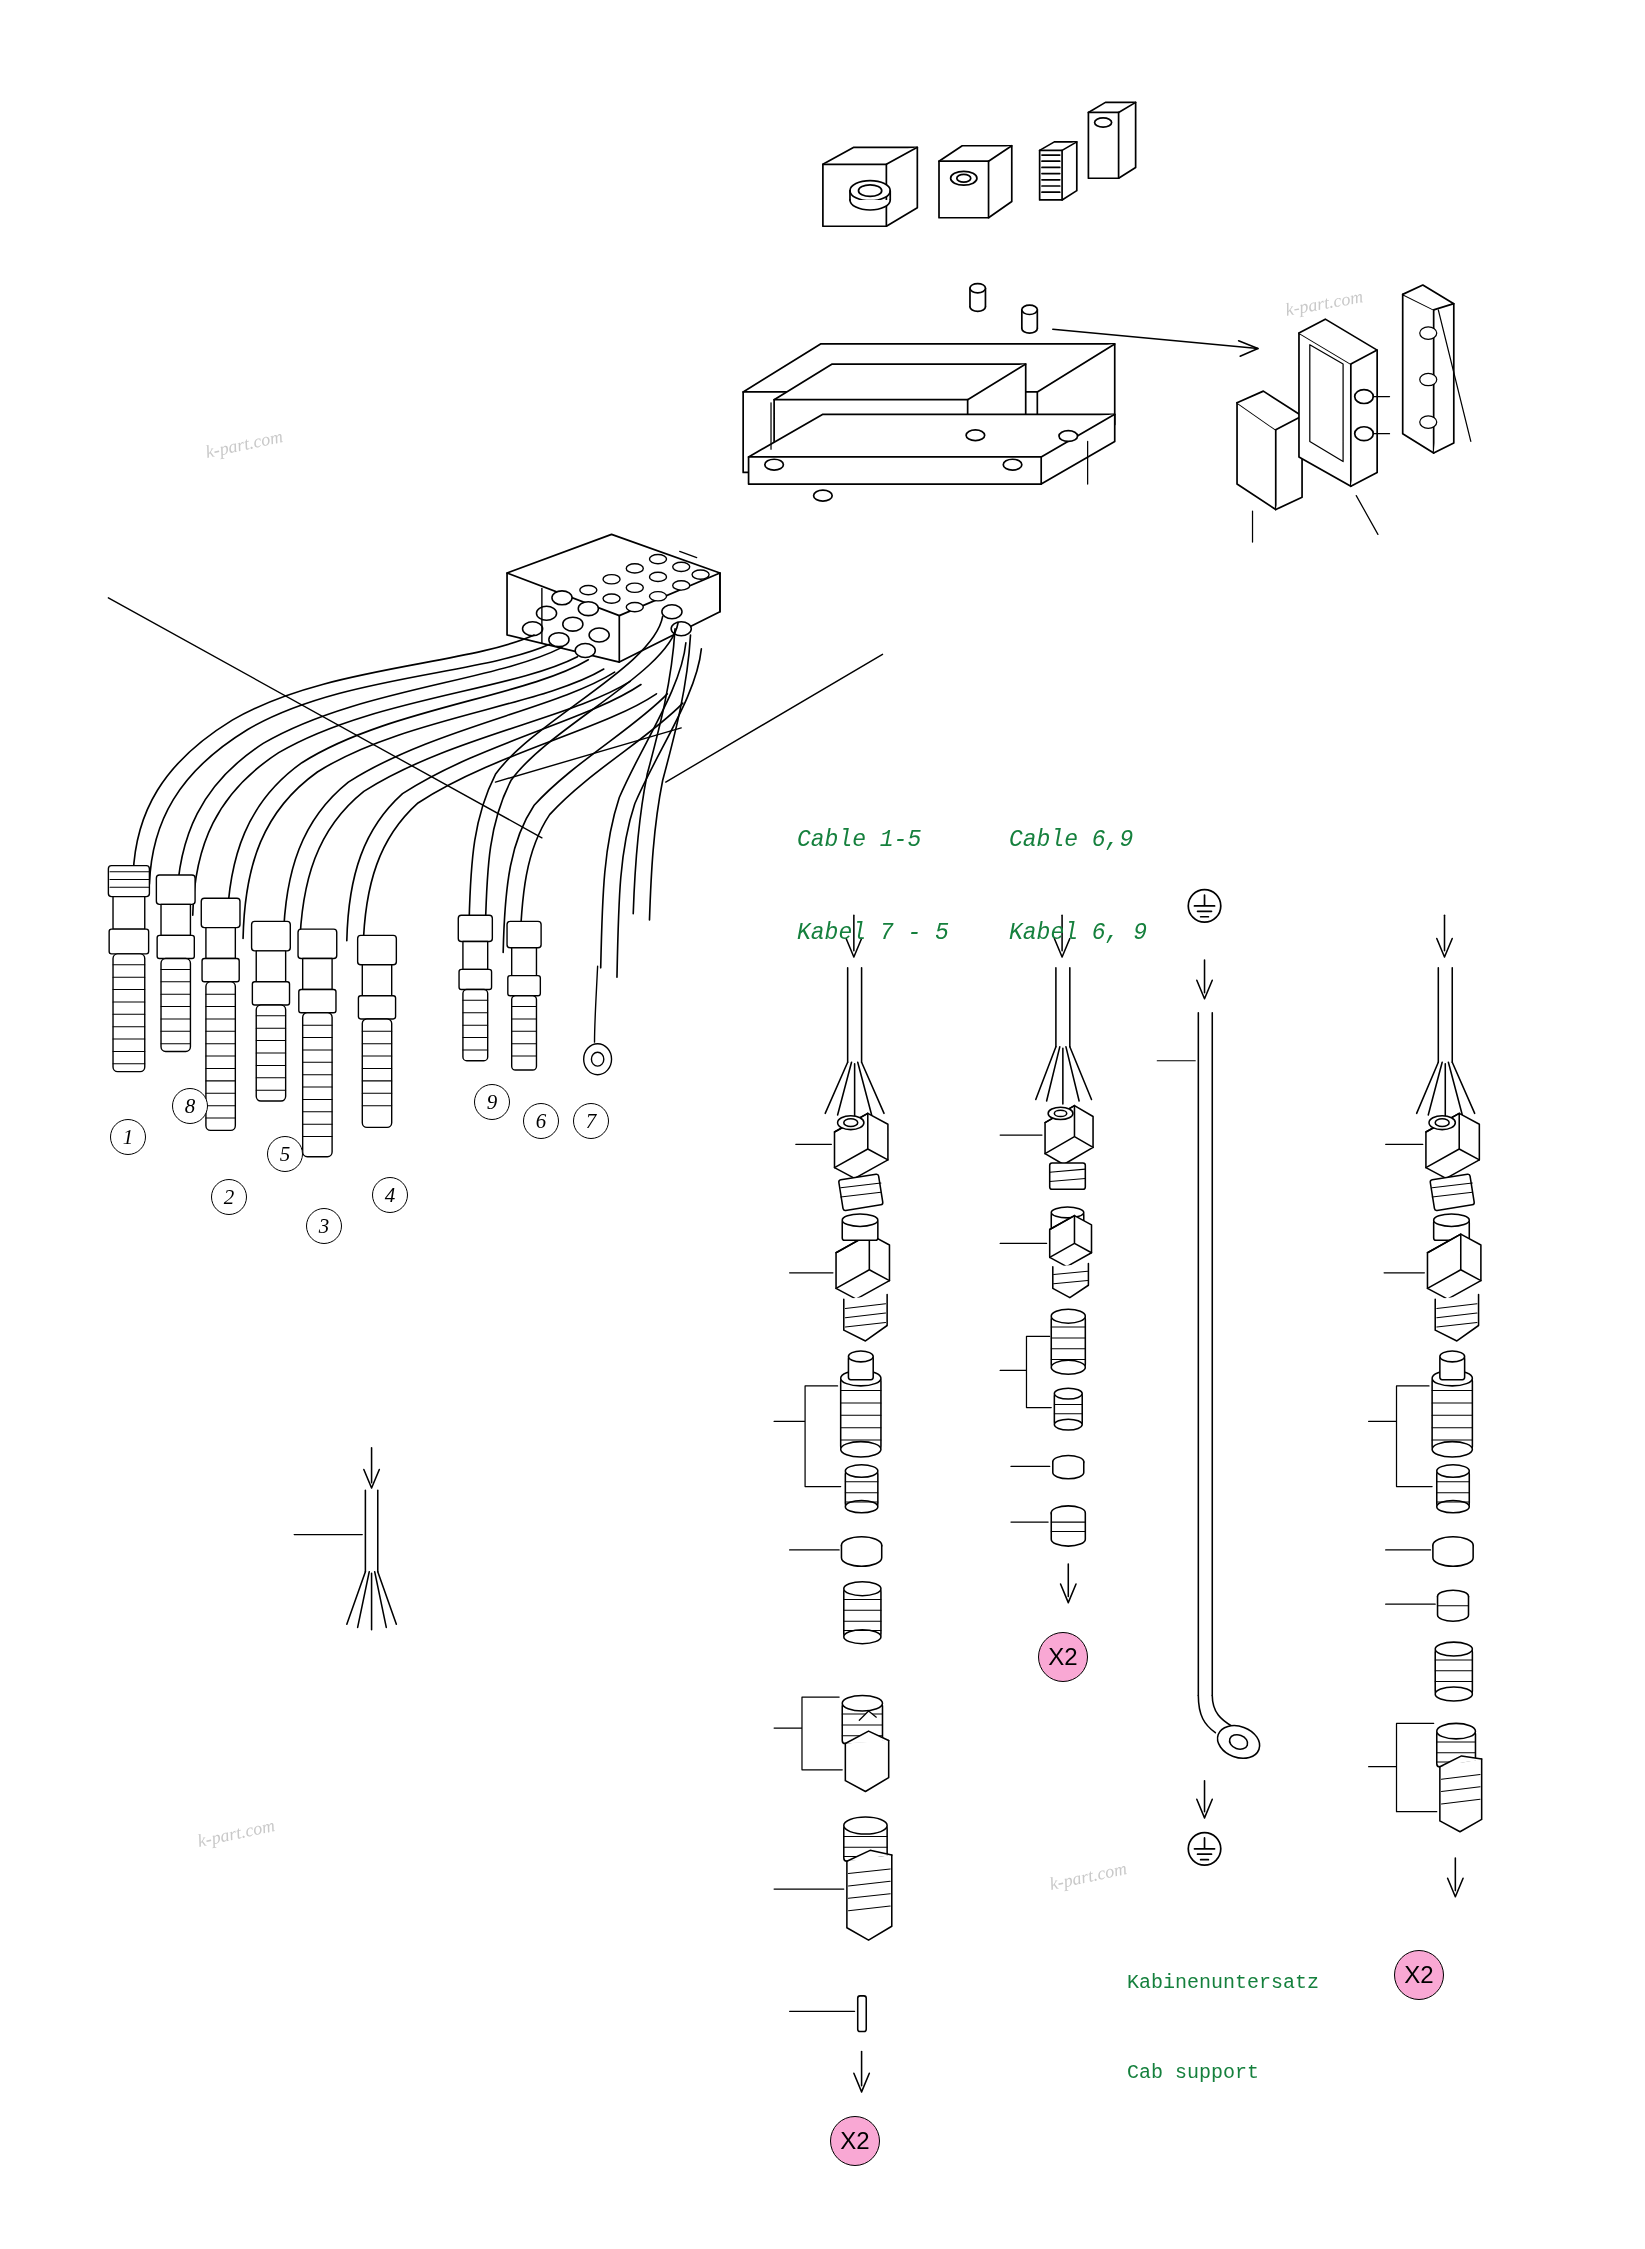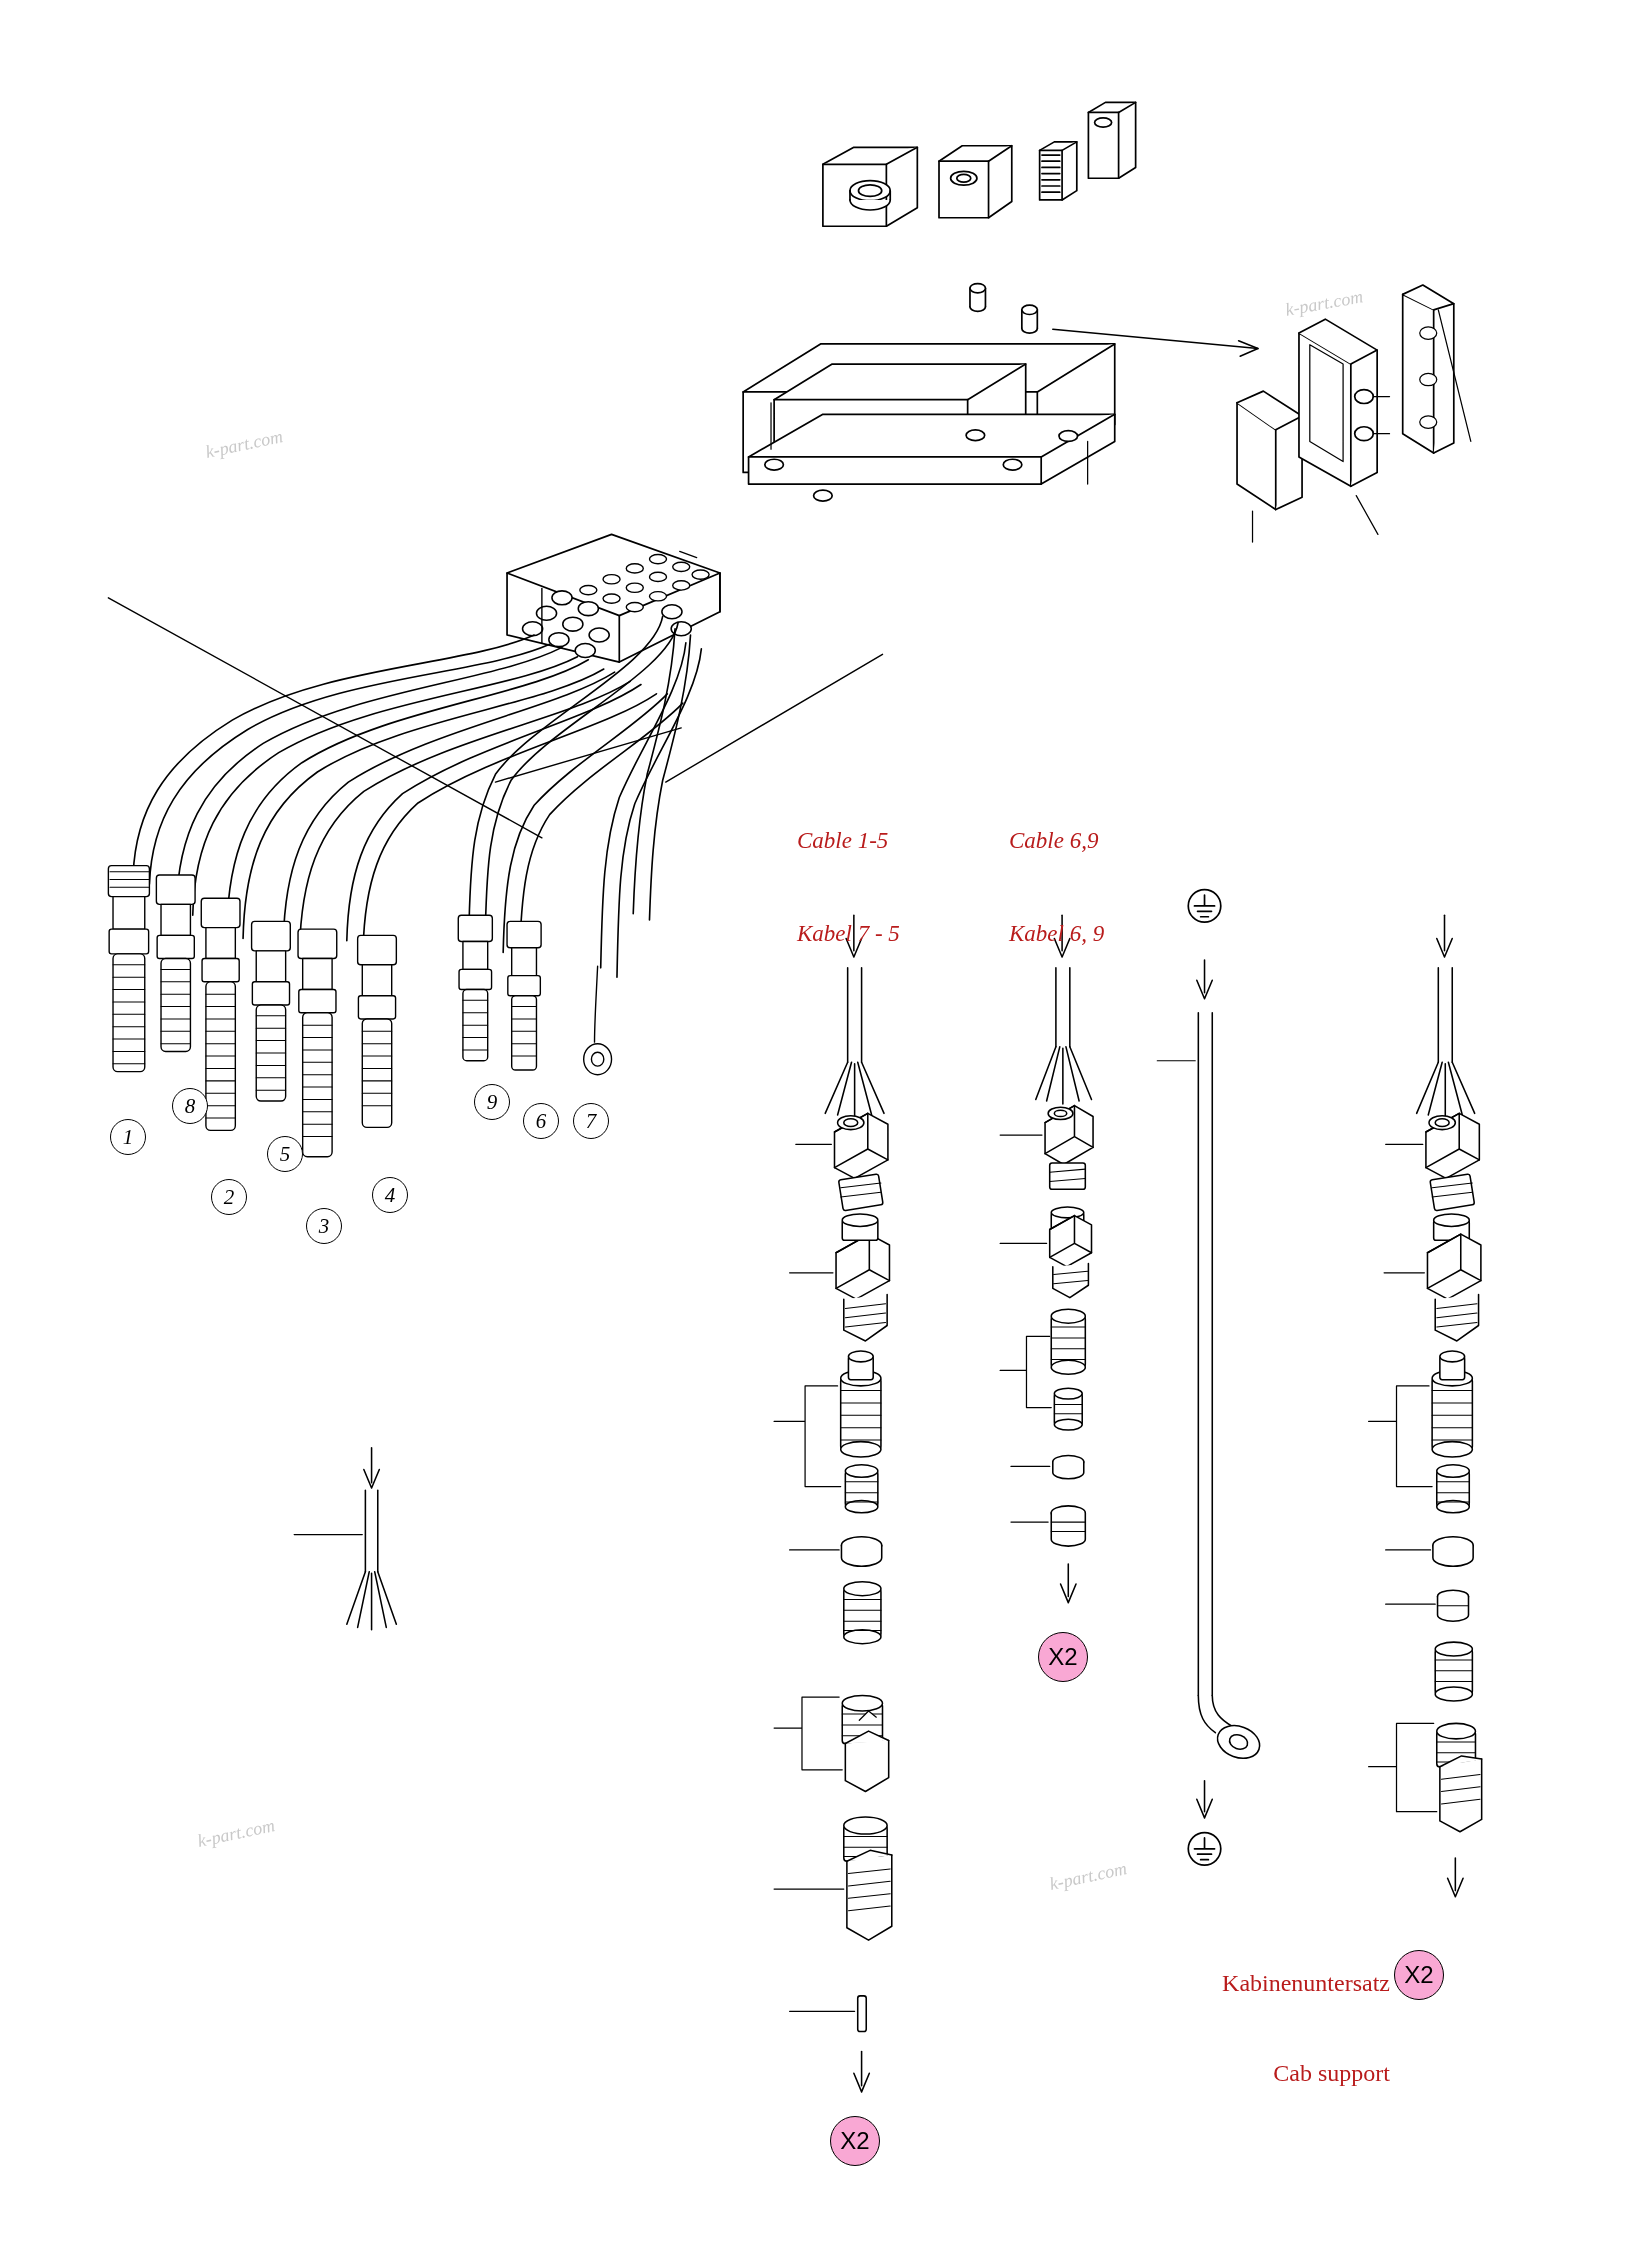--- a/index.html
+++ b/index.html
@@ -13,33 +13,33 @@
     height: 2250px;
     background: #ffffff;
     font-family: "Liberation Sans", sans-serif;
     overflow: hidden;
   }
   .abs { position: absolute; }
   svg { display: block; }
 
   .lbl {
     position: absolute;
-    font-family: Liberation Serif, serif;
-    color: #b91c1c;
+    font-family: Liberation Mono, monospace;
+    color: #15803d;
     white-space: pre;
   }
   .cable-head {
     font-size: 23px;
     font-style: italic;
     line-height: 31px;
   }
   .cap-text {
-    font-size: 24px;
+    font-size: 20px;
     line-height: 30px;
-    text-align: right;
+    text-align: left;
   }
   .wm {
     position: absolute;
     font-family: "Liberation Serif", serif;
     font-style: italic;
     font-size: 18px;
     color: #c9c9c9;
   }
   .callout {
     position: absolute;

